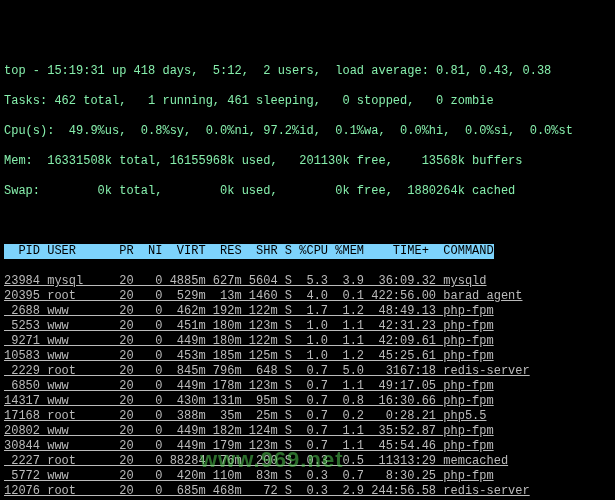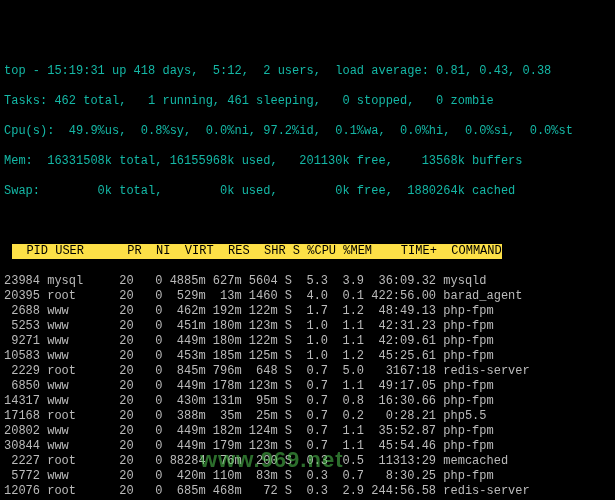--- a/index.html
+++ b/index.html
@@ -10,29 +10,28 @@
     font-family: "Courier New", monospace;
     font-size: 12px;
     line-height: 15px;
     width: 615px;
     height: 500px;
     box-sizing: border-box;
     overflow: hidden;
     white-space: pre;
     position: relative;
   }
-  .hdr { color: #14b8a6; }
+  .hdr { color: #86efac; }
   .bar {
-    background: #fde047;
+    background: #7dd3fc;
     color: #000;
     display: inline-block;
     white-space: pre;
-    margin-left: 8px;
   }
-  .row { white-space: pre; }
+  .row { white-space: pre; text-decoration: underline; }
   .watermark {
     position: absolute;
     left: 200px;
     top: 452px;
     font-size: 22px;
     font-weight: bold;
     color: rgba(80,200,80,0.55);
     font-family: Arial, sans-serif;
     letter-spacing: 1px;
     pointer-events: none;

